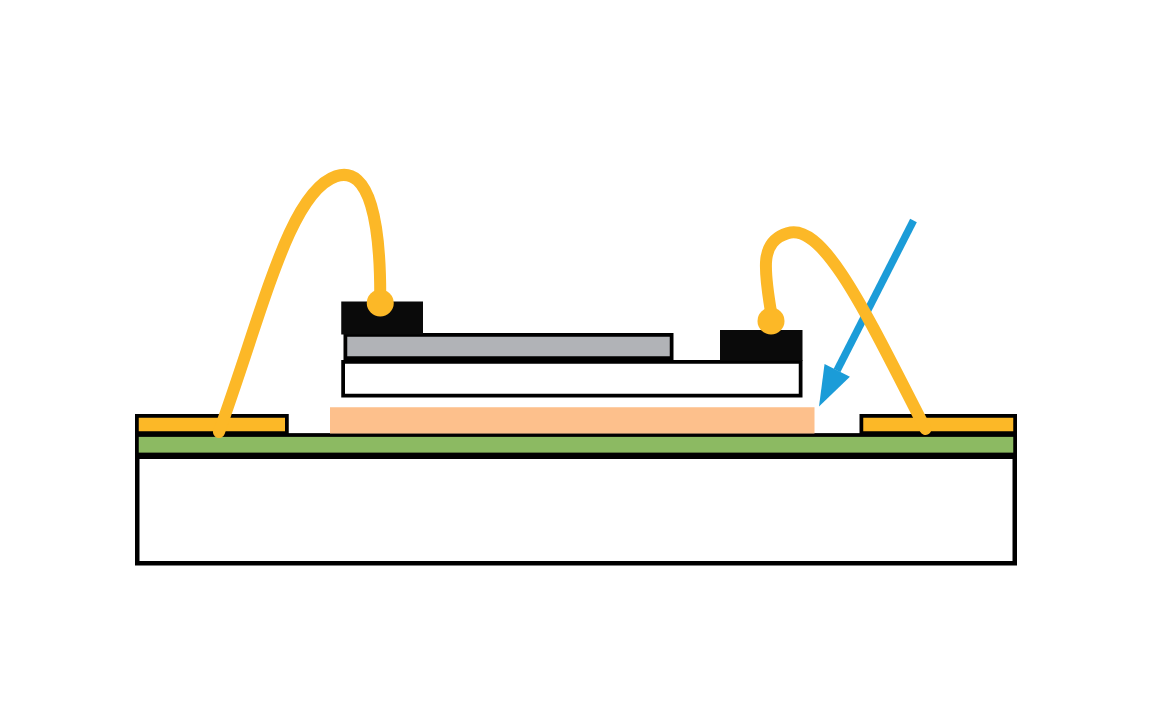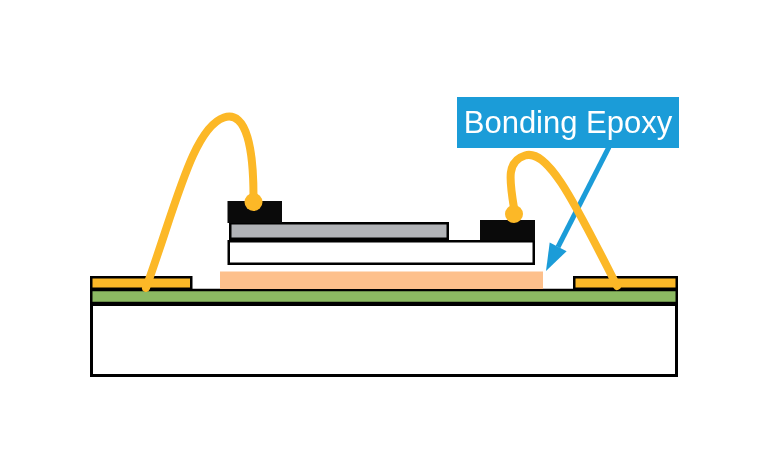--- a/index.html
+++ b/index.html
@@ -73,17 +73,14 @@
     <polygon points="546,271 549.7,242.6 566.6,251.2" fill="#1B9CD8"></polygon>
 
     <path d="M 146 288 C 176 205 193 128 224 117.5 C 247 110 253.5 150 253.5 197" class="wire" stroke-width="8" stroke="#FCB827"></path>
 
     <path d="M 514 208 C 509 178 507 161 525 155.5 C 549 148 577 208 617 286" class="wire" stroke-width="8" stroke="#FCB827"></path>
 
     <circle cx="253.5" cy="202" r="9" fill="#FCB827"></circle>
     <circle cx="514" cy="214" r="9" fill="#FCB827"></circle>
   </svg>
 
-  <div class="callout-label" style="background-color: rgb(27, 156, 216);">
-    <span style="color: rgb(255, 255, 255);">Bonding Epoxy</span>
-  </div>
 
 </div>
 
 </body></html>

